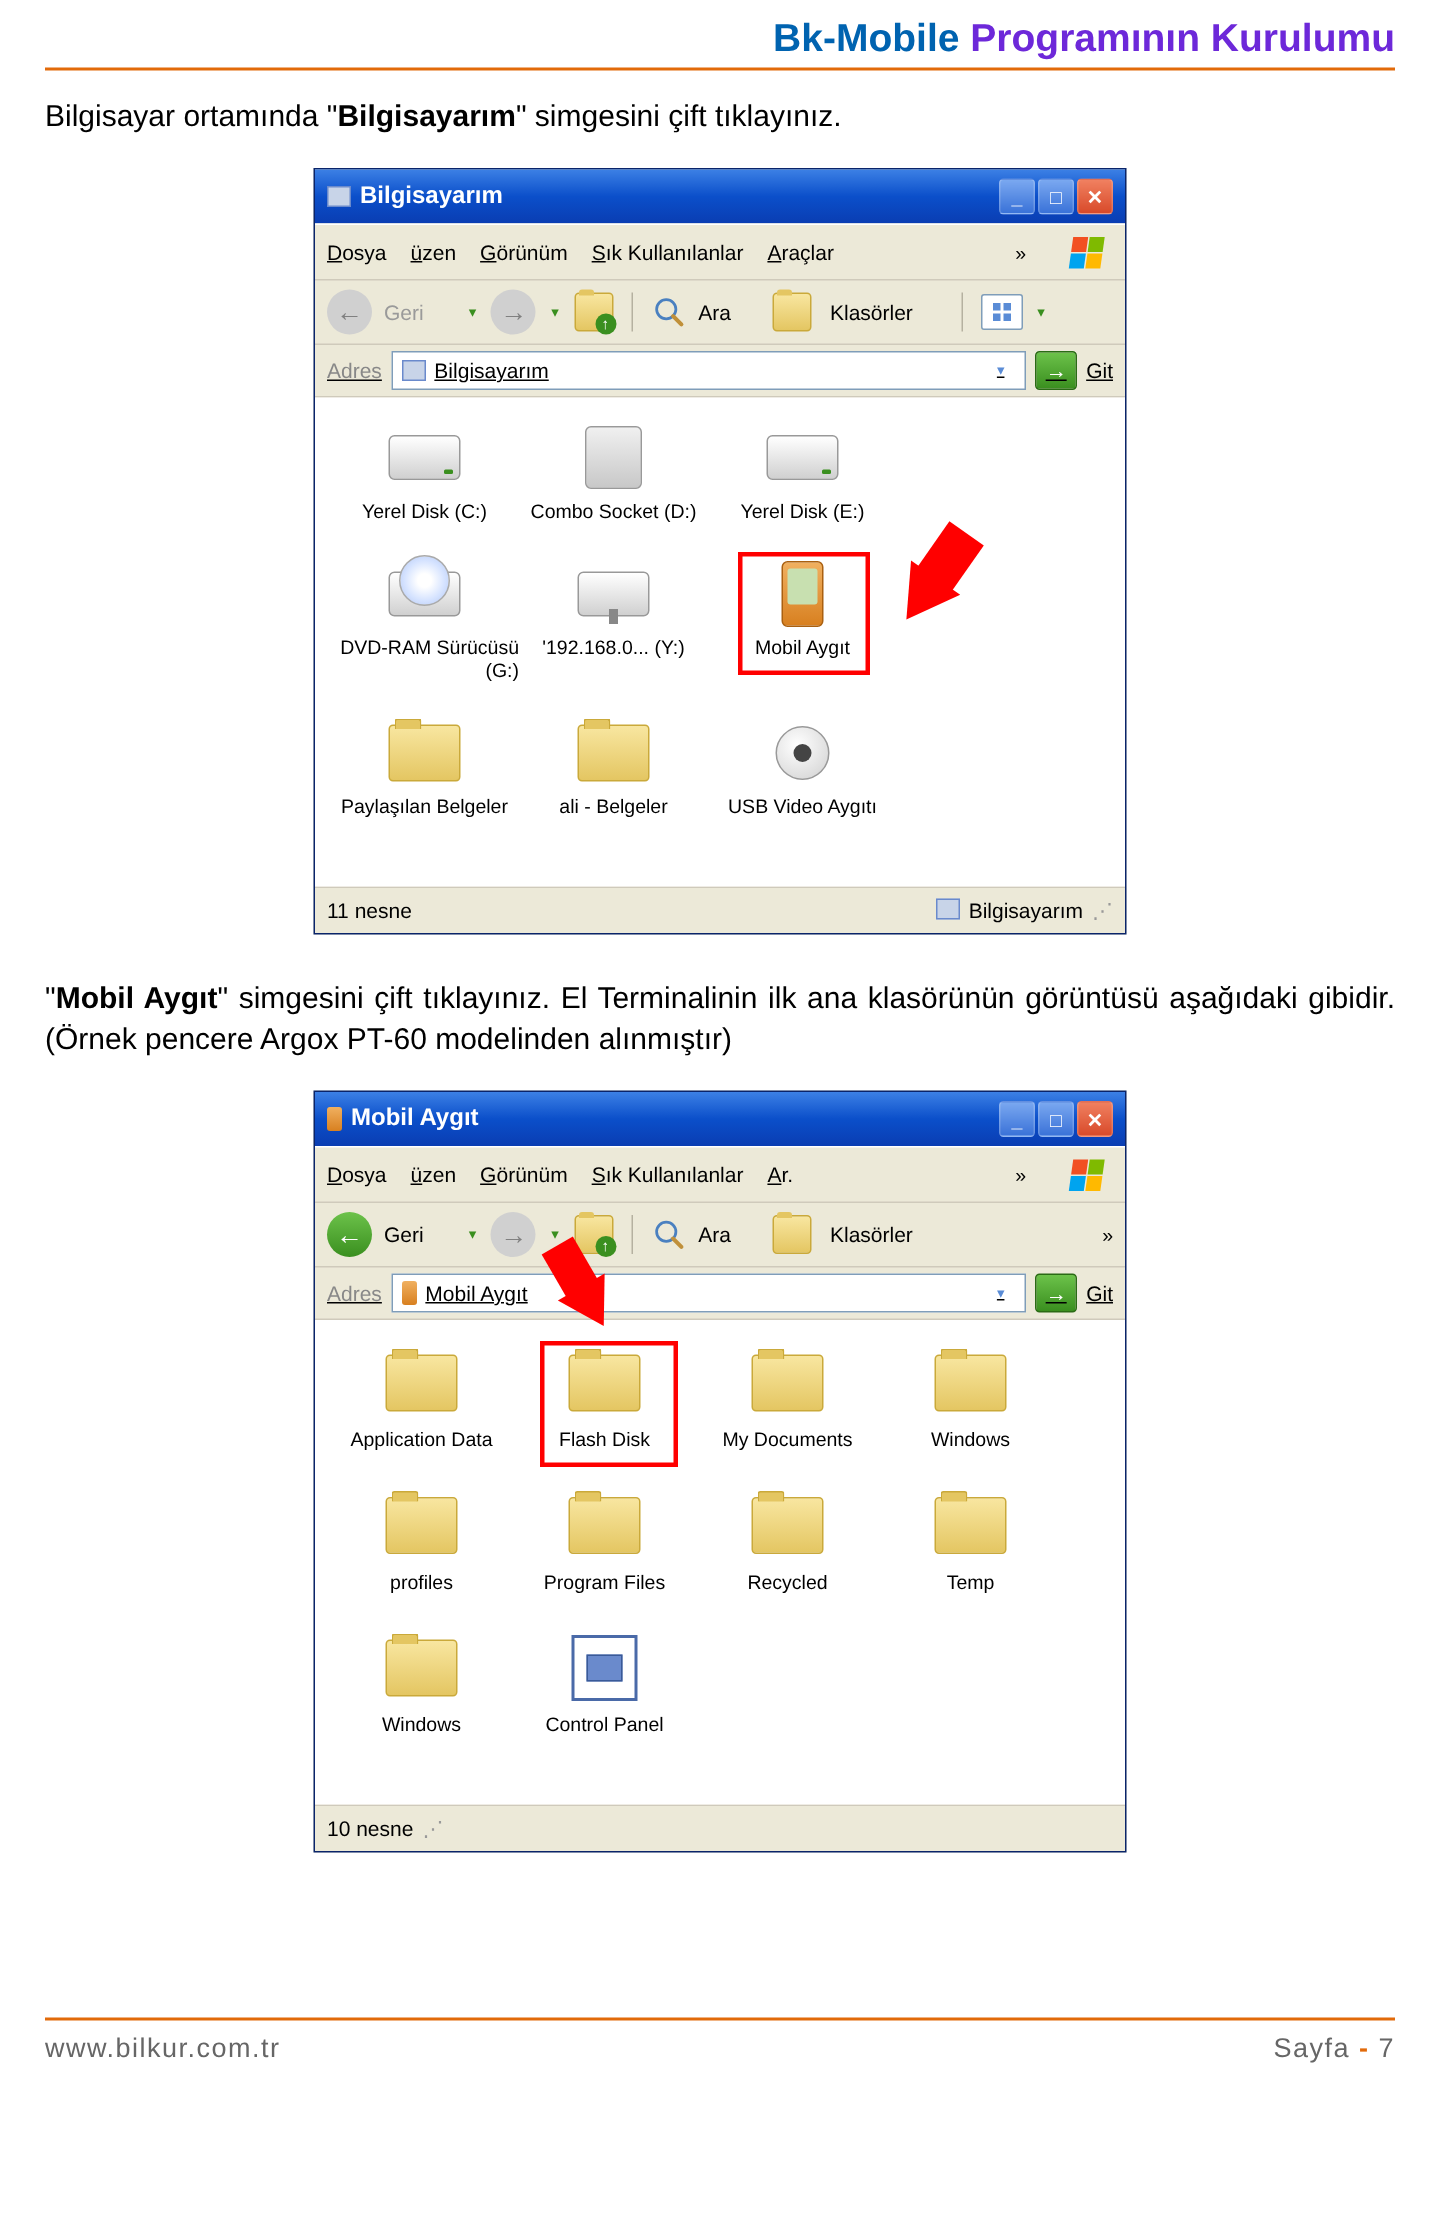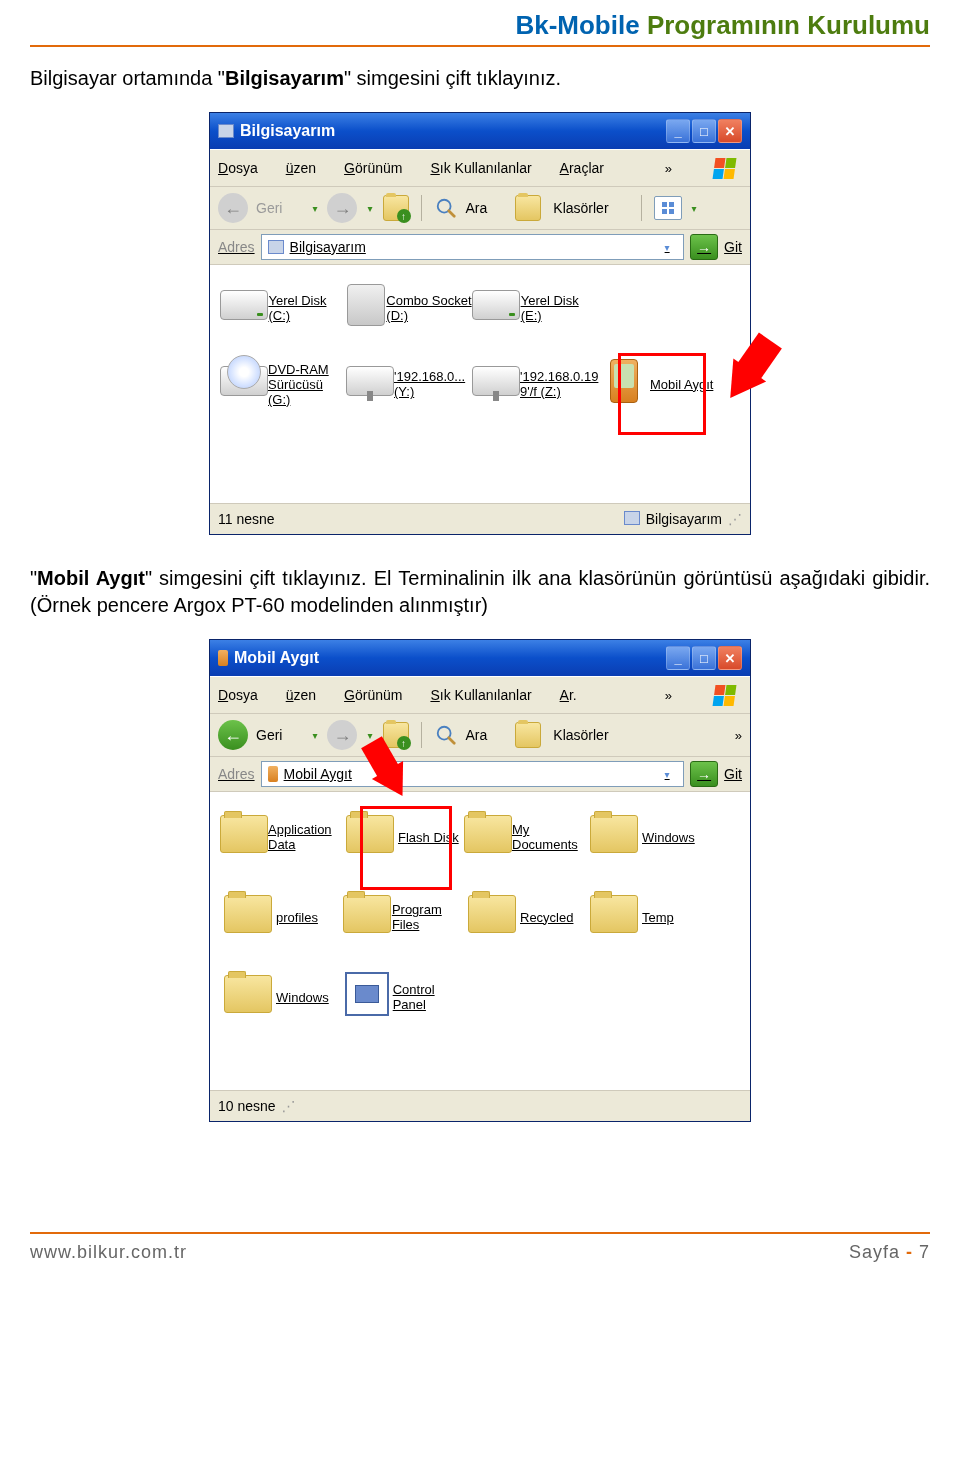--- a/index.html
+++ b/index.html
@@ -14,21 +14,21 @@
     font-size: 20px;
     color: #000;
   }
   .header-title {
     text-align: right;
     font-size: 26px;
     font-weight: bold;
     margin: 0 0 4px 0;
   }
   .header-title .blue { color: #0063b0; }
-  .header-title .orange { color: #4d7c0f; }
+  .header-title .orange { color: #6d28d9; }
   .divider {
     border: none;
     border-top: 2px solid #e26a0a;
     margin: 0 0 18px 0;
   }
   .divider2 {
     border: none;
     border-top: 2px solid #e26a0a;
     margin: 60px 0 8px 0;
   }
@@ -67,21 +67,21 @@
     display: flex; align-items:center; justify-content:center;
     font-size: 13px;
     color:#fff;
   }
   .tb-close { background: linear-gradient(#f08060,#d84a2a); }
   .menubar {
     background: #ece9d8;
     padding: 4px 8px;
     display: flex;
     align-items: center;
-    gap: 28px;
+    gap: 16px;
     border-top: 1px solid #fff;
   }
   .menubar .menu-item { }
   .menubar .menu-item u { text-decoration: underline; }
   .menubar .chev { margin-left:auto; font-size:13px;}
   .winlogo{
     width:36px; height:28px; margin-left:6px;
     display:flex; align-items:center; justify-content:center;
   }
   .winlogo .flag {display:grid;grid-template-columns:10px 10px;grid-template-rows:10px 10px;gap:1px;transform:skewX(-8deg);}
@@ -148,24 +148,23 @@
     width:26px;height:24px;background:linear-gradient(#6cc24a,#3a8f1f);
     border:1px solid #2a6b15;border-radius:3px;color:#fff;
     display:flex;align-items:center;justify-content:center;font-size:14px;font-weight:bold;
   }
   .content{
     background:#fff;min-height:200px;padding:18px 10px 20px 10px;
     position:relative;
   }
   .iconrow{display:flex;flex-wrap:wrap;gap:0;}
   .iconcell{
-    width:126px;text-align:left;font-size:13px;
-    display:flex;flex-direction:row;align-items:center;
+    width:126px;text-align:right;font-size:13px;
+    display:flex;flex-direction:column;align-items:center;
     margin-bottom:26px;
-    text-decoration:underline;
   }
   .iconcell.narrow{width:105px;}
   .iconbox{width:52px;height:44px;margin-bottom:6px;display:flex;align-items:center;justify-content:center;}
   .iconbox.big{width:56px;height:48px;}
   .drive{
     width:46px;height:28px;border-radius:4px;
     background:linear-gradient(#fff,#d0d0d0);
     border:1px solid #999;position:relative;
   }
   .drive::after{content:"";position:absolute;bottom:3px;right:4px;width:6px;height:3px;background:#3a8f1f;border-radius:1px;}
@@ -369,34 +368,48 @@
               <div class="dvddrive"></div>
             </div>
             <span>DVD-RAM Sürücüsü (G:)</span>
           </div>
         <div class="iconcell">
             <div class="iconbox">
               <div class="netdrive"></div>
             </div>
             <span>'192.168.0... (Y:)</span>
           </div>
-        <div class="iconcell">
-            <div class="iconbox">
-              <div class="netdrive"></div>
-            </div>
-            <span>'192.168.0.19 9'/f (Z:)</span>
-          </div>
         <div class="iconcell" style="position:relative;">
           <div class="iconbox">
               <div class="pda"></div>
             </div>
           <span>Mobil Aygıt</span>
           <div class="highlight-red" style="top:-6px;left:20px;width:82px;height:76px;"></div>
           <div class="red-arrow a1"></div>
         </div>
+      </div>
+      <div class="iconrow">
+        <div class="iconcell">
+            <div class="iconbox">
+              <div class="folder"></div>
+            </div>
+            <span>Paylaşılan Belgeler</span>
+          </div>
+        <div class="iconcell">
+            <div class="iconbox">
+              <div class="folder"></div>
+            </div>
+            <span>ali - Belgeler</span>
+          </div>
+        <div class="iconcell">
+            <div class="iconbox">
+              <div class="webcam"></div>
+            </div>
+            <span>USB Video Aygıtı</span>
+          </div>
       </div>
     </div>
     <div class="statusbar">
       <div class="status-seg">
           <span>11 nesne</span>
         </div>
       <div class="status-seg right">
         <span class="pc-sm"></span>
         <span>Bilgisayarım</span>
       </div>

